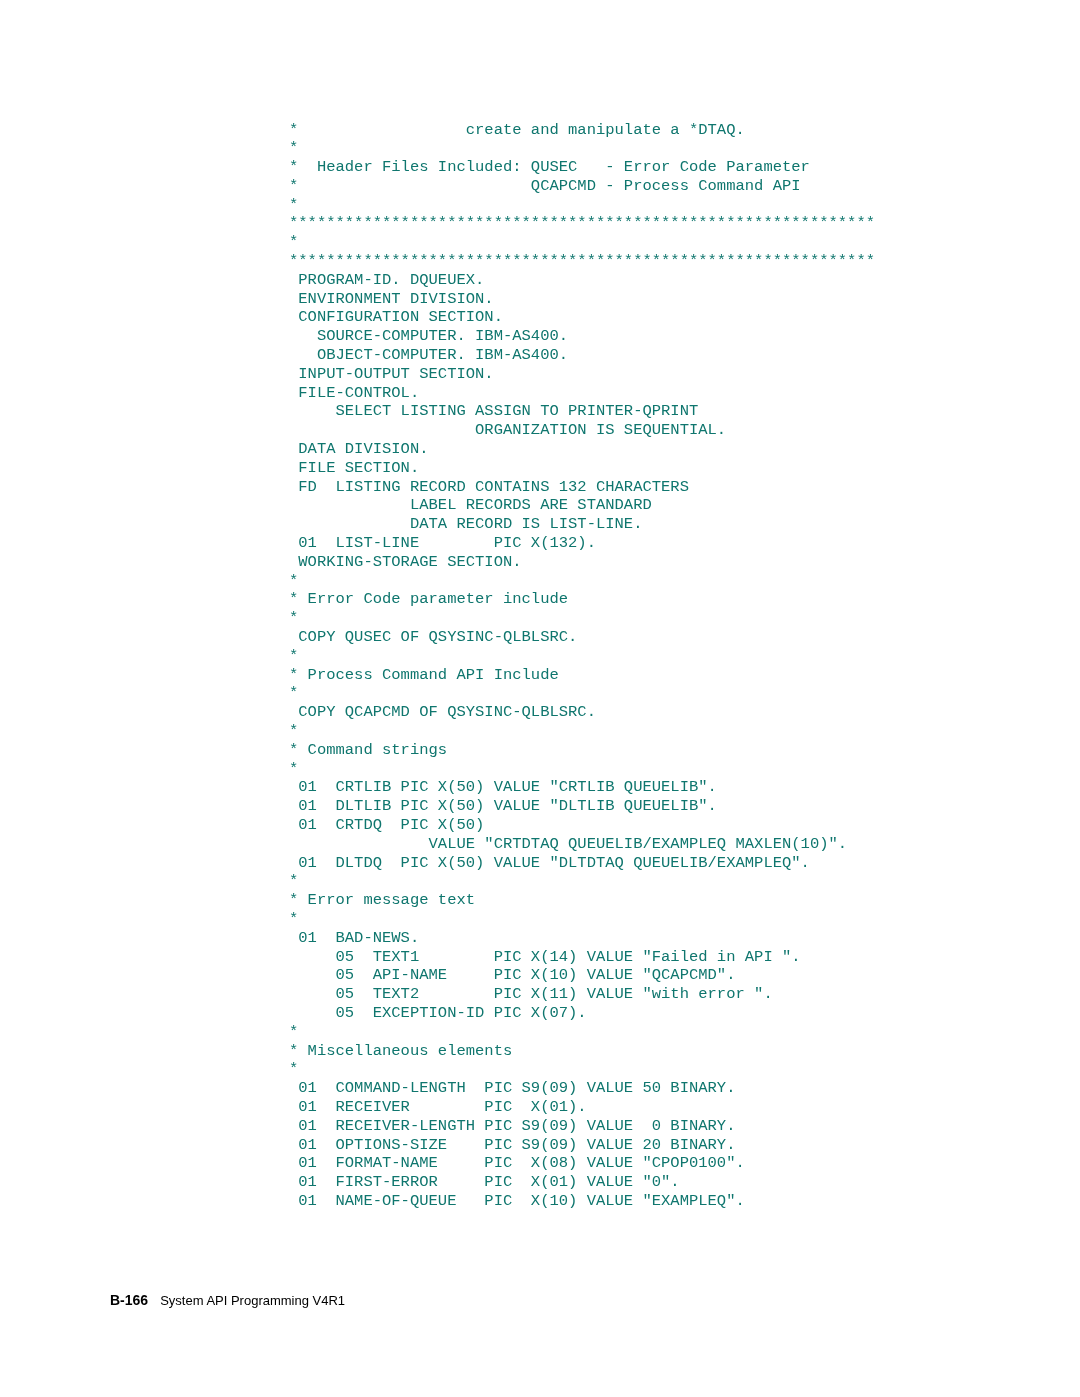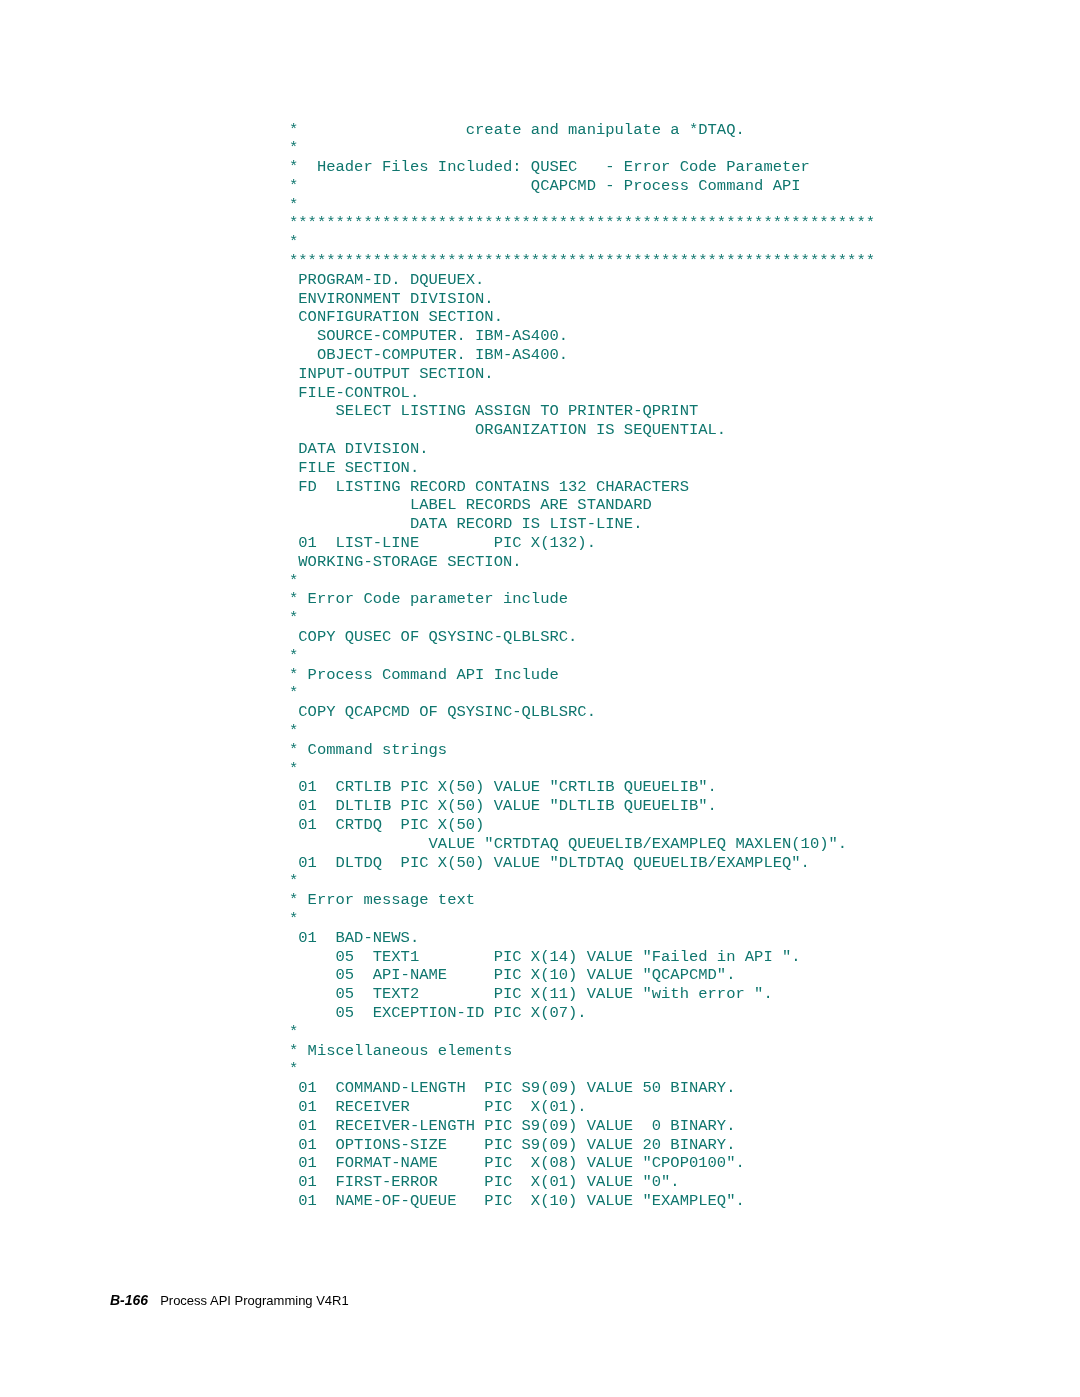--- a/index.html
+++ b/index.html
@@ -29,21 +29,20 @@
   .footer {
     position: absolute;
     left: 110px;
     top: 1292px;
     font-size: 13px;
   }
   .footer-page {
     font-weight: bold;
     font-size: 14px;
     margin-right: 12px;
-    font-style: italic;
   }
   .footer-text {
     font-size: 13px;
     vertical-align: 0.5px;
   }
 </style>
 </head>
 <body>
 
 <pre class="code-block" id="code-block">*                  create and manipulate a *DTAQ.
@@ -99,14 +98,14 @@
 *
  01  COMMAND-LENGTH  PIC S9(09) VALUE 50 BINARY.
  01  RECEIVER        PIC  X(01).
  01  RECEIVER-LENGTH PIC S9(09) VALUE  0 BINARY.
  01  OPTIONS-SIZE    PIC S9(09) VALUE 20 BINARY.
  01  FORMAT-NAME     PIC  X(08) VALUE "CPOP0100".
  01  FIRST-ERROR     PIC  X(01) VALUE "0".
  01  NAME-OF-QUEUE   PIC  X(10) VALUE "EXAMPLEQ".</pre>
 
 <div class="footer">
-  <span class="footer-page">B-166</span><span class="footer-text">Process API Programming V4R1</span>
+  <span class="footer-page">B-166</span><span class="footer-text">System API Programming V4R1</span>
 </div>
 
 </body></html>

